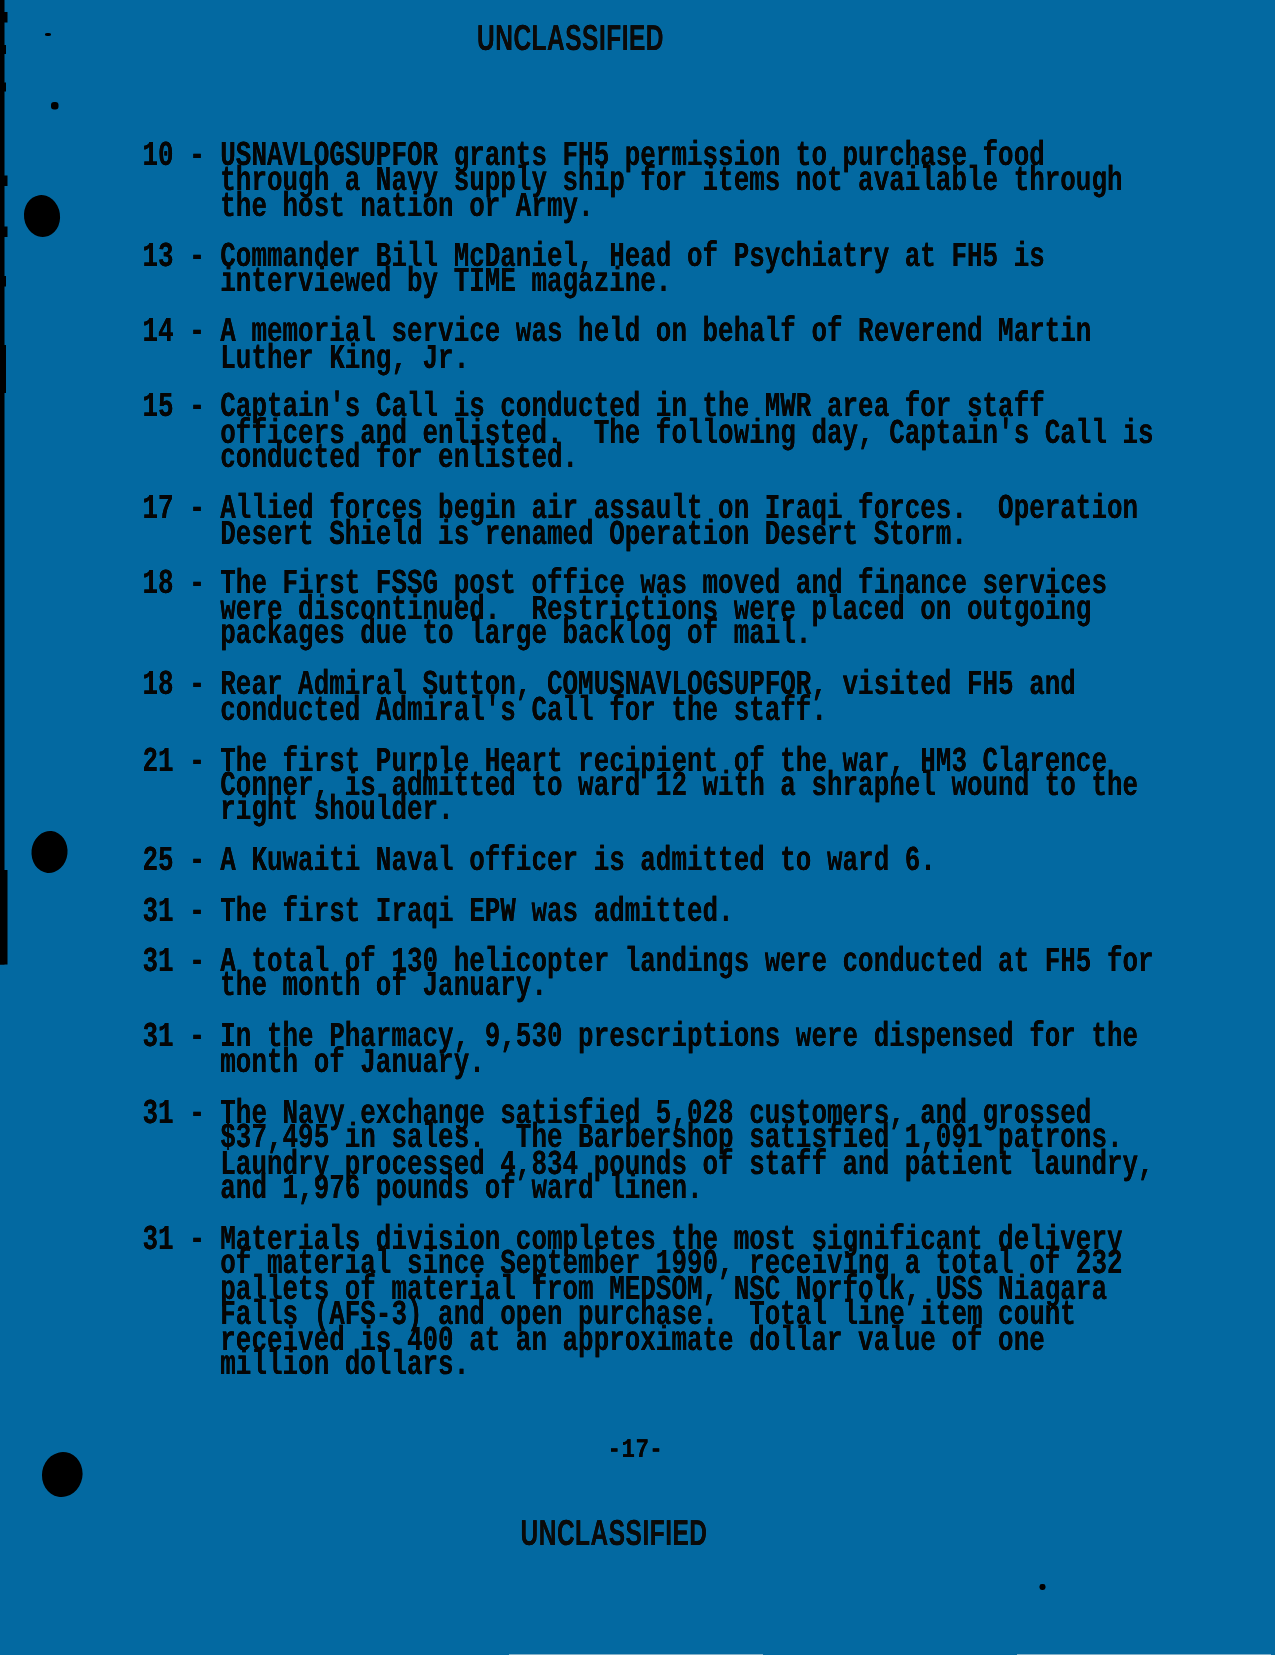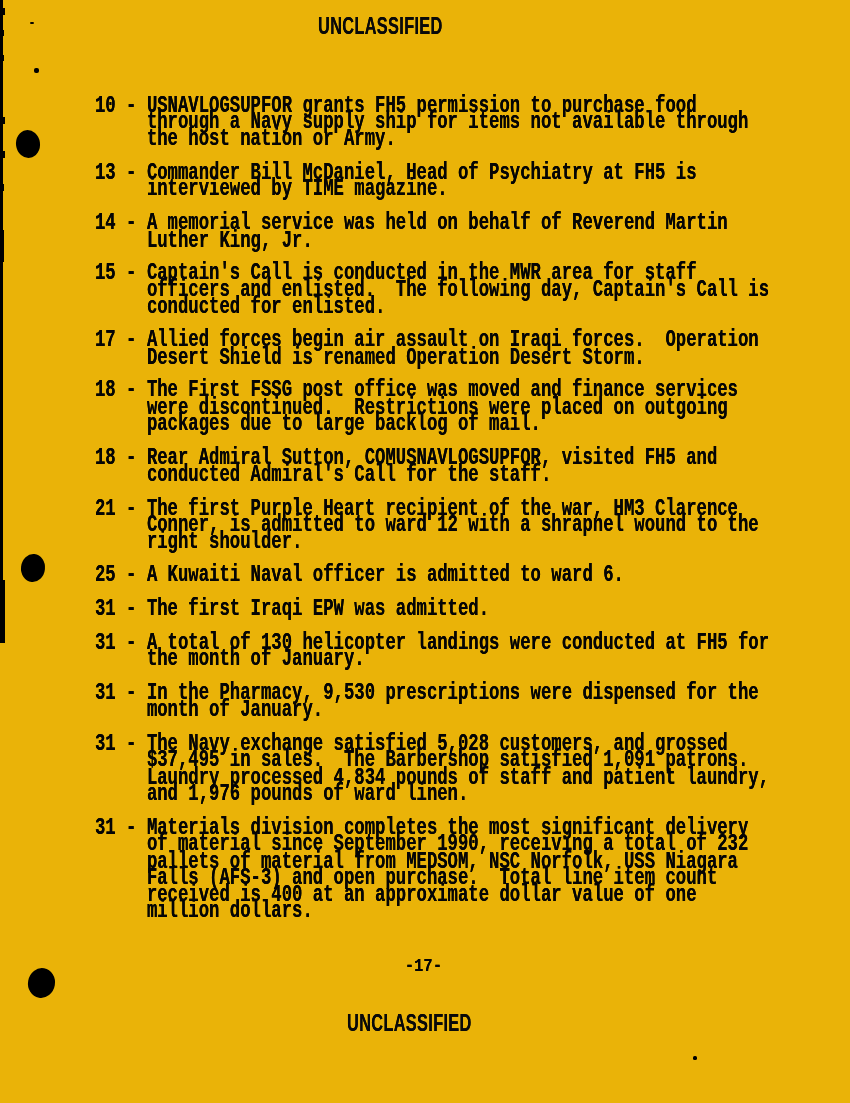--- a/index.html
+++ b/index.html
@@ -1,19 +1,19 @@
 <!DOCTYPE html>
 <html><head>
 <meta charset="utf-8">
 <style>
   html,body{margin:0;padding:0;background:#e8e8e8;}
   .page{
     position:relative;
     width:850px;height:1103px;
-    background:#eab308;
+    background:#0369a1;
     overflow:hidden;
     font-family:"Liberation Mono","DejaVu Sans Mono",monospace;
     color:#050505;
   }
   
   .banner{
     position:absolute;
     font-family:"Liberation Sans","DejaVu Sans",sans-serif;
     font-weight:bold;
     font-size:24px;

